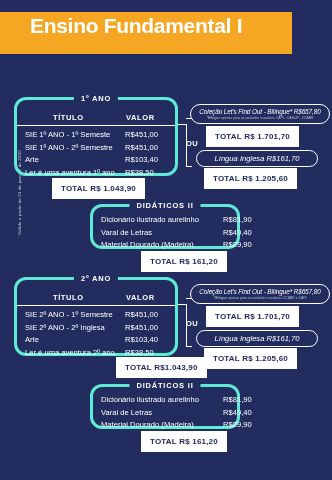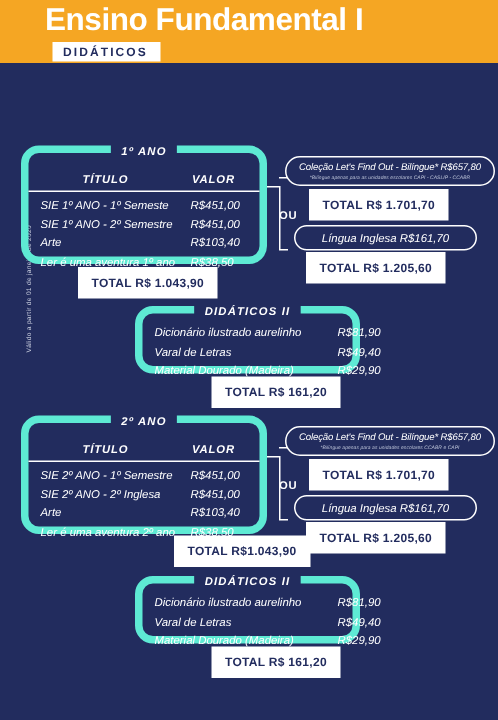--- a/index.html
+++ b/index.html
@@ -6,21 +6,21 @@
   html, body {
     width: 332px; height: 480px;
     background: #222c5e;
     font-family: "Liberation Sans", sans-serif;
     overflow: hidden;
   }
   .page { position: relative; width: 332px; height: 480px; background: #222c5e; }
 
   
   .header {
-    position: absolute; left: 0; top: 0; width: 332px; height: 42px;
+    position: absolute; left: 0; top: 12px; width: 292px; height: 42px;
     background: #f5a623;
   }
   .header-title {
     position: absolute; left: 30px; top: 2px;
     font-size: 21px; font-weight: bold; color: #ffffff;
     letter-spacing: -0.3px; white-space: nowrap;
   }
   .header-badge {
     position: absolute; left: 35px; top: 28px;
     background: #ffffff; color: #222c5e;
@@ -33,24 +33,23 @@
     position: absolute; left: -36px; top: 190px;
     width: 110px;
     transform: rotate(-90deg); transform-origin: center center;
     font-size: 4.4px; color: #c9cede; letter-spacing: 0.2px;
     text-align: center; white-space: nowrap;
   }
 
   
   .panel {
     position: absolute;
-    border: 5px solid #5eead4;
+    border: 3px solid #5eead4;
     border-radius: 12px;
     background: transparent;
-    font-style: italic;
   }
   .panel-legend {
     position: absolute; top: -6px; left: 50%;
     transform: translateX(-50%);
     background: #222c5e; padding: 0 7px;
     color: #ffffff; font-size: 7.5px; font-weight: bold;
     letter-spacing: 0.8px; white-space: nowrap;
   }
 
   
@@ -117,21 +116,20 @@
   .d2-row .dname { position: absolute; left: 8px; white-space: nowrap; }
   .d2-row .dval  { position: absolute; left: 130px; white-space: nowrap; }
 </style>
 </head>
 <body>
 
 <div class="page">
 
   <div class="header">
     <div class="header-title">Ensino Fundamental I</div>
-    <div class="header-badge">DIDÁTICOS</div>
   </div>
 
   <div class="side-note">Válido a partir de 01 de janeiro de 2020</div>
 
   <div class="panel" style="left:14px; top:97px; width:164px; height:79px;">
     <div class="panel-legend">1º ANO</div>
     <div class="table-head">
       <div class="th th-title">TÍTULO</div>
       <div class="th th-value">VALOR</div>
     </div>

